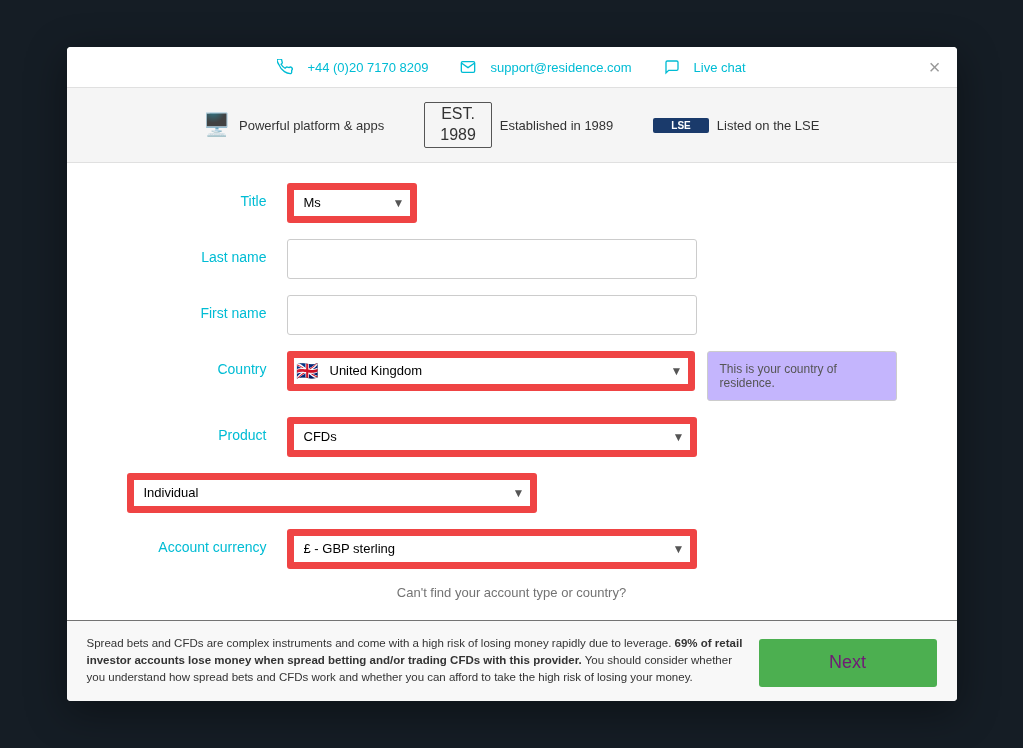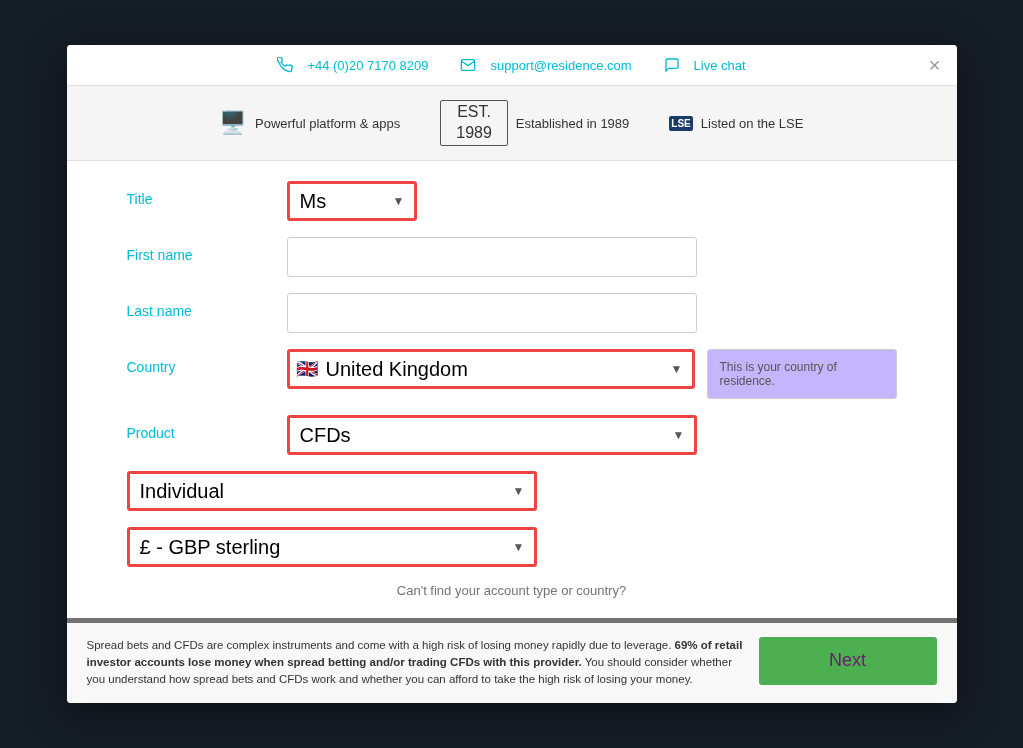--- a/index.html
+++ b/index.html
@@ -76,37 +76,37 @@
       align-items: center;
       gap: 8px;
       font-size: 13px;
       color: #333;
     }
     .lse-badge {
       background: #1a3a6b;
       color: #fff;
       font-size: 10px;
       font-weight: bold;
-      padding: 2px 2px;
+      padding: 2px 18px;
       border-radius: 2px;
     }
     
     .modal-body {
       padding: 20px 60px 10px 60px;
     }
     .form-row {
       display: flex;
       align-items: flex-start;
       margin-bottom: 16px;
       position: relative;
     }
     .form-label {
       width: 160px;
       min-width: 160px;
-      text-align: left;
+      text-align: right;
       padding-right: 20px;
       padding-top: 10px;
       font-size: 14px;
       color: #00bcd4;
       font-weight: 500;
     }
     .form-control {
       flex: 1;
       max-width: 410px;
     }
@@ -119,24 +119,24 @@
       font-size: 14px;
       outline: none;
     }
     .select-wrapper {
       position: relative;
       width: 100%;
     }
     .select-wrapper select {
       width: 100%;
       height: 40px;
-      border: 3px solid #ef4444;
+      border: 7px solid #ef4444;
       border-radius: 3px;
       padding: 0 10px;
-      font-size: 20px;
+      font-size: 13px;
       appearance: none;
       background: #fff;
       cursor: pointer;
       outline: none;
     }
     .select-arrow {
       position: absolute;
       right: 12px;
       top: 50%;
       transform: translateY(-50%);
@@ -171,23 +171,23 @@
       border-radius: 3px;
       padding: 10px 12px;
       font-size: 12px;
       color: #555;
       max-width: 190px;
       align-self: center;
     }
     
     .modal-footer {
       background: #f8f8f8;
-      border-top: 5px solid #737373;
-      display: flex;
-      align-items: flex-start;
+      border-top: 1px solid #737373;
+      display: flex;
+      align-items: flex-end;
       padding: 14px 20px;
       gap: 12px;
     }
     .disclaimer-text {
       flex: 1;
       font-size: 11.5px;
       color: #333;
       line-height: 1.5;
     }
     .disclaimer-text strong {
@@ -271,28 +271,28 @@
               <option>Mrs</option>
               <option>Dr</option>
               <option>Prof</option>
             </select>
             <span class="select-arrow">▼</span>
           </div>
         </div>
       </div>
 
       <div class="form-row">
+        <label class="form-label">Last name</label>
+        <div class="form-control">
+          <input type="text" style="">
+        </div>
+      </div>
+
+      <div class="form-row">
         <label class="form-label">First name</label>
-        <div class="form-control">
-          <input type="text" style="">
-        </div>
-      </div>
-
-      <div class="form-row">
-        <label class="form-label">Last name</label>
         <div class="form-control">
           <input type="text" style="">
         </div>
       </div>
 
       <div class="form-row">
         <label class="form-label">Country</label>
         <div class="form-control">
           <div class="select-wrapper country-select-wrapper">
             <span class="flag-inside">🇬🇧</span>
@@ -328,20 +328,21 @@
             <select>
               <option selected="">Individual</option>
               <option>Corporate</option>
             </select>
             <span class="select-arrow">▼</span>
           </div>
         </div>
       </div>
 
       <div class="form-row">
+        <label class="form-label">Account currency</label>
         <div class="form-control">
           <div class="select-wrapper">
             <select>
               <option selected="">£ - GBP sterling</option>
               <option>EUR - Euro</option>
               <option>USD - US Dollar</option>
             </select>
             <span class="select-arrow">▼</span>
           </div>
         </div>

